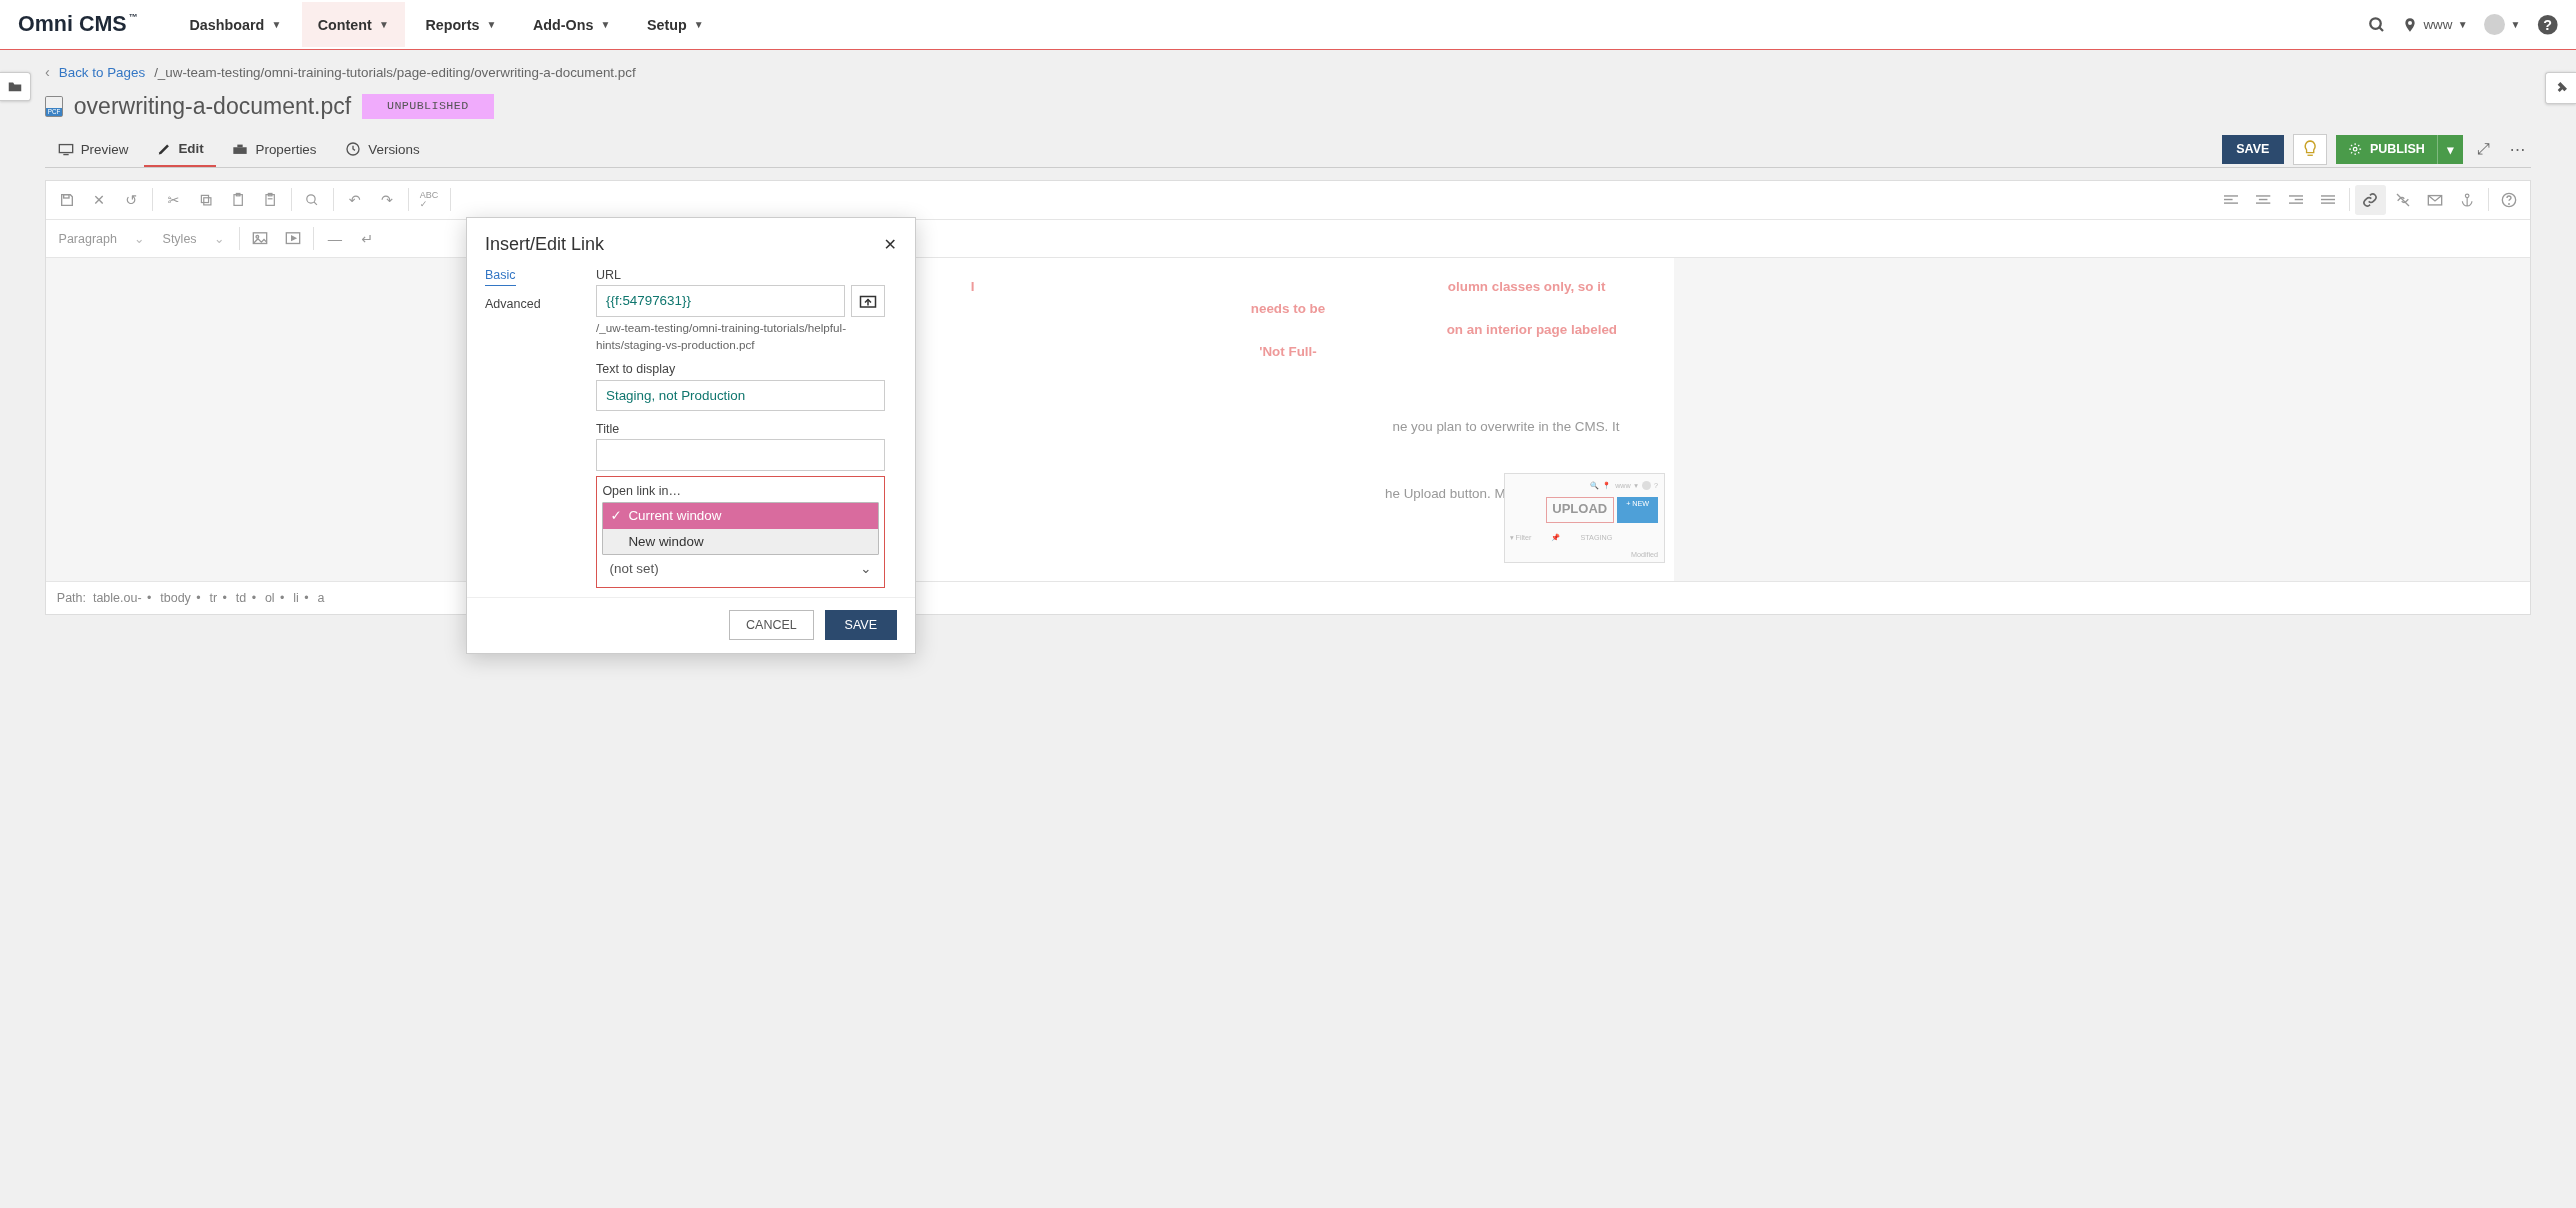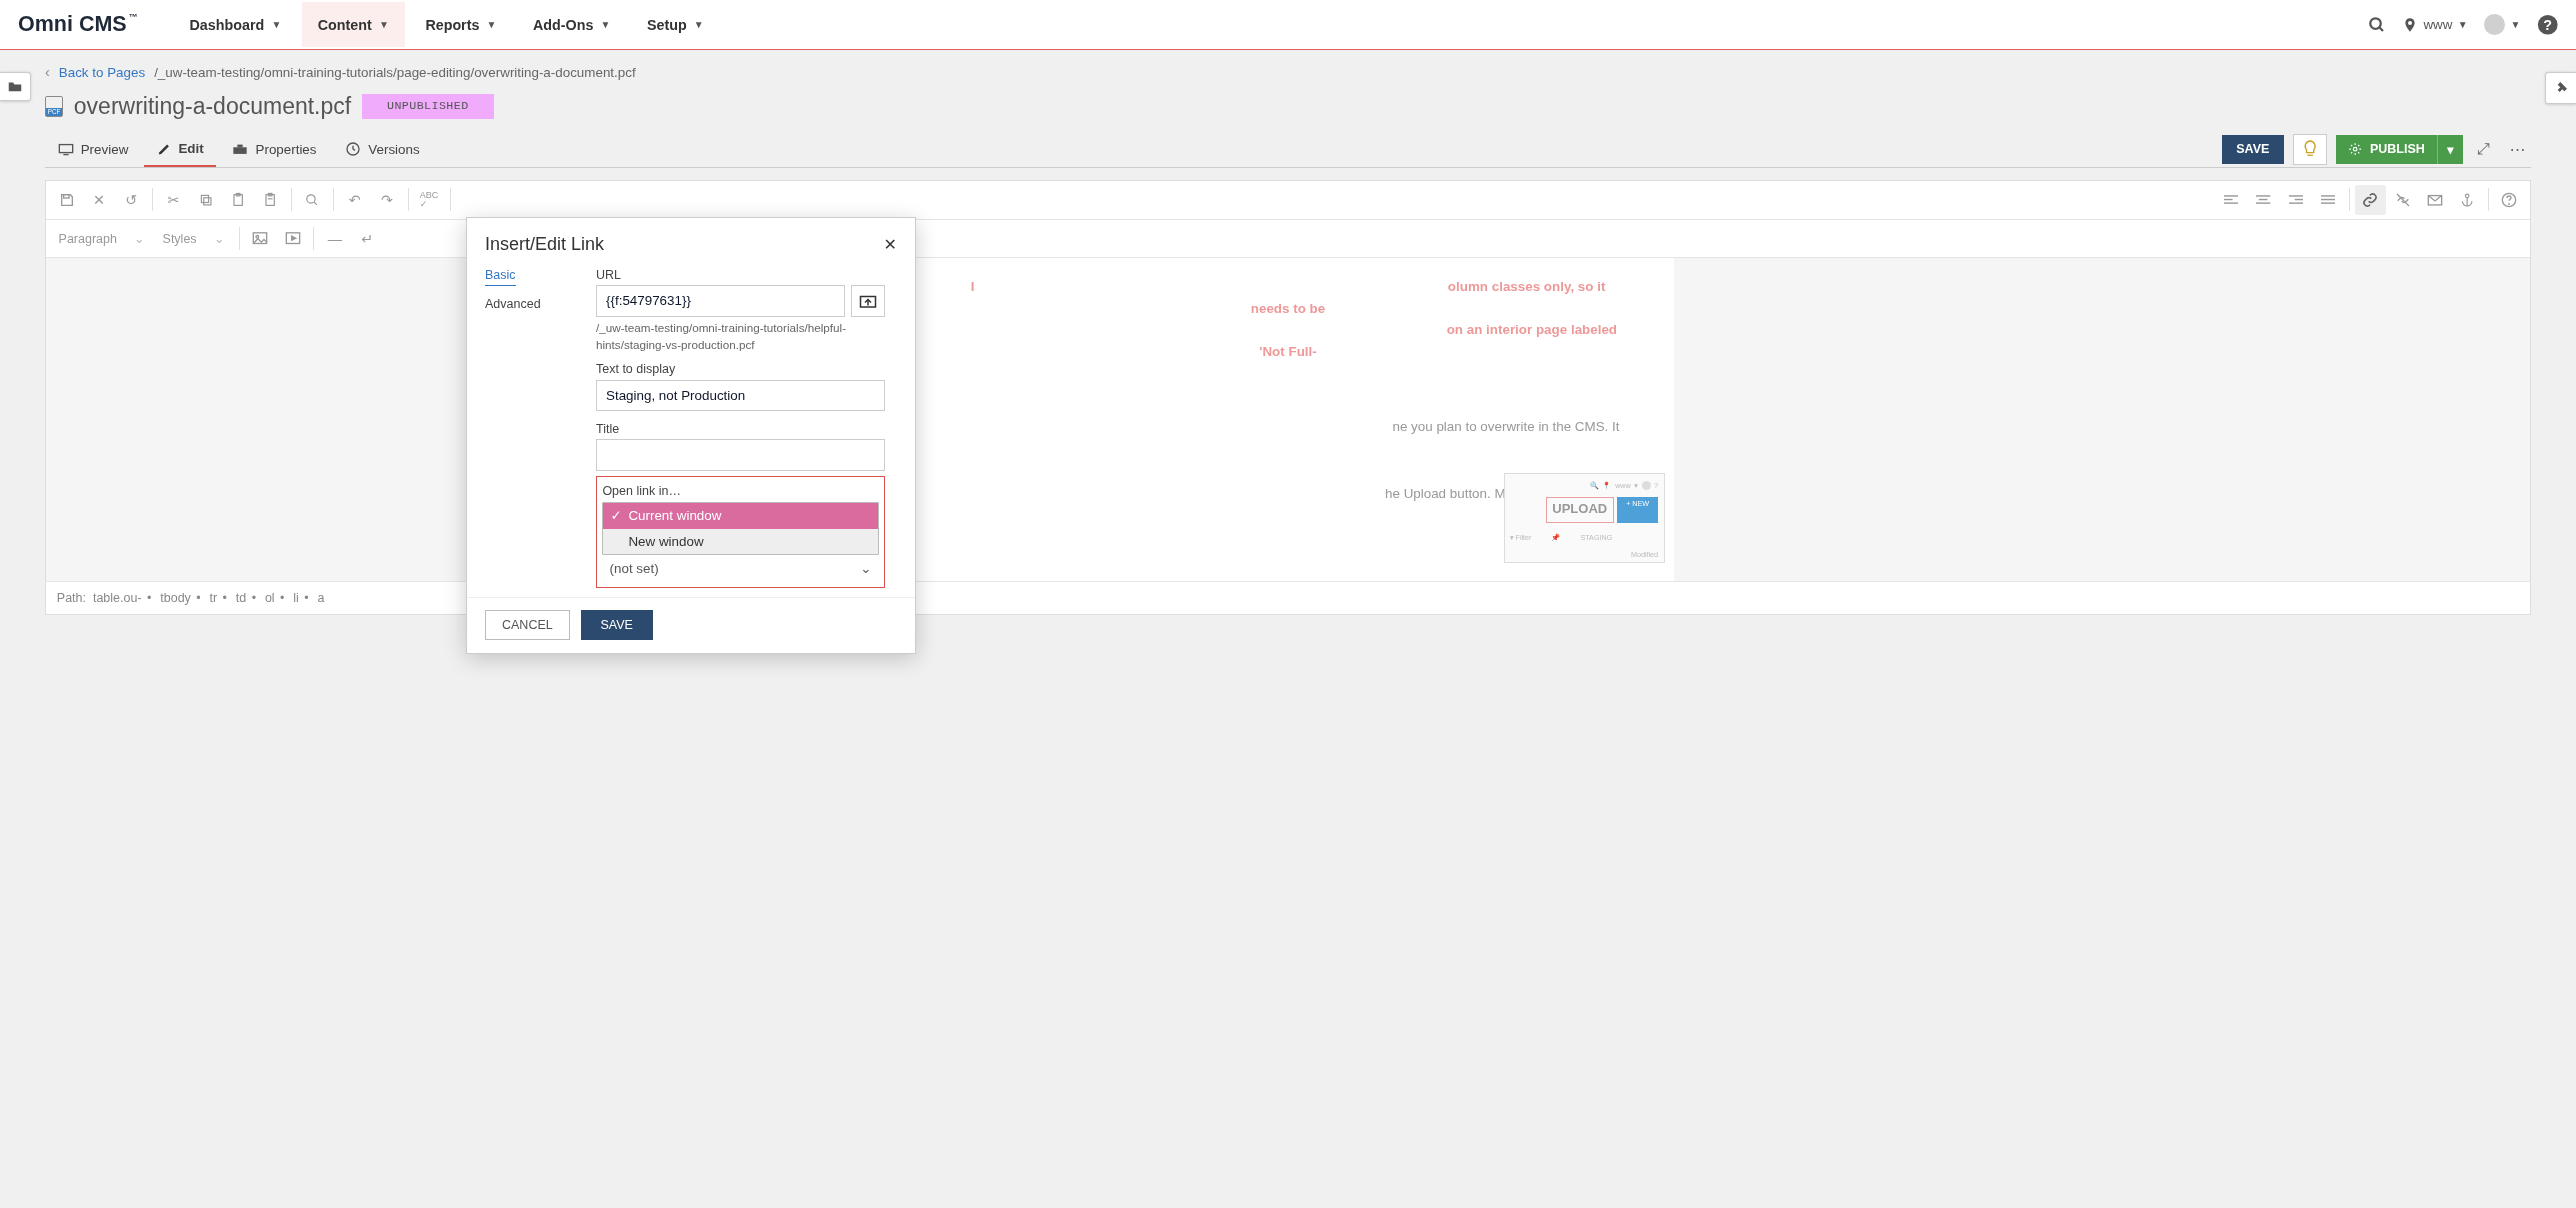--- a/index.html
+++ b/index.html
@@ -78,31 +78,31 @@
   .modal-hd{display:flex;align-items:center;justify-content:space-between;padding:16px 18px 9px 18px;}
   .modal-title{font-size:18px;color:#333;}
   .close-x{font-size:16px;cursor:pointer;color:#333;}
   .modal-body{display:flex;padding:0 30px 9px 18px;gap:30px;}
   .modal-tabs{width:81px;flex-shrink:0;}
   .mtab{padding:3.6px 0;font-size:12.5px;color:#444;cursor:pointer;}
   .mtab.active{color:#3376c4;border-bottom:0.9px solid #3376c4;display:inline-block;}
   .modal-form{flex:1;}
   .fld-label{font-size:12.5px;color:#444;margin:3.6px 0;}
   .fld-row{display:flex;gap:5.4px;align-items:stretch;}
-  .fld-input{flex:1;border:0.9px solid #ccc;padding:7.2px 9px;font-size:13.4px;color:#0f172a;}
+  .fld-input{flex:1;border:0.9px solid #ccc;padding:7.2px 9px;font-size:13.4px;color:#0f766e;}
   .browse-btn{border:0.9px solid #ccc;padding:5.4px 7.2px;cursor:pointer;display:flex;align-items:center;}
   .fld-hint{font-size:11.7px;color:#666;line-height:1.4;margin:3.6px 0 9px 0;}
   .highlight-box{border:1.8px solid #d9534f;padding:3.6px 5.4px 5.4px 5.4px;margin-top:5.4px;}
   .dropdown-open{position:relative;}
   .dd-list{background:#eee;border:0.9px solid #bbb;border-radius:1px;overflow:hidden;}
   .dd-item{padding:5.4px 9px 5.4px 25px;font-size:13.4px;cursor:pointer;position:relative;}
   .dd-item.sel{background:#d96b9e;color:#fff;}
   .dd-item.sel::before{content:"✓";position:absolute;left:7.2px;}
   .notset-row{display:flex;align-items:center;justify-content:space-between;padding:5.4px 7.2px;font-size:13.4px;color:#555;}
-  .modal-ft{display:flex;gap:10.8px;padding:12.5px 18px;border-top:0.9px solid #eee;}
+  .modal-ft{display:flex;justify-content:flex-end;gap:10.8px;padding:12.5px 18px;border-top:0.9px solid #eee;}
   .btn-cancel{background:#fff;border:0.9px solid #bbb;color:#555;padding:7.2px 16px;font-size:12.5px;cursor:pointer;}
   .btn-save2{background:#2c4a6e;color:#fff;border:none;padding:7.2px 20px;font-size:12.5px;cursor:pointer;}
   
   svg{display:block;}
 </style>
 </head>
 <body>
 
 <div class="topbar">
   <div class="logo">

